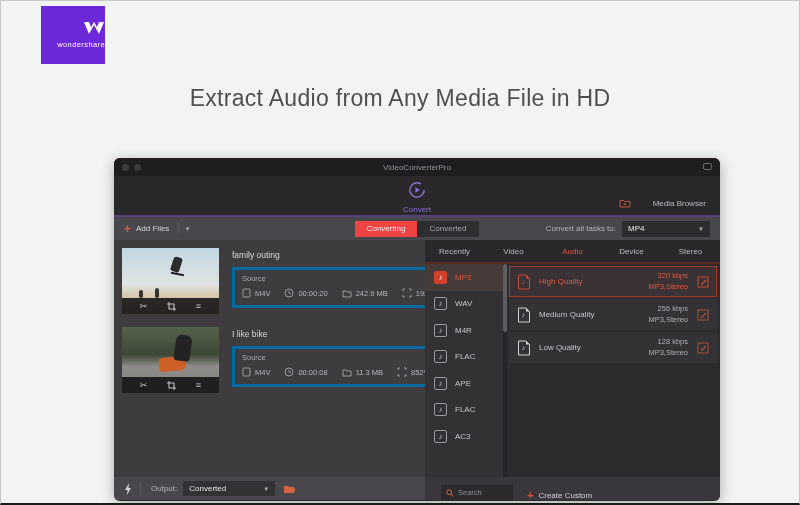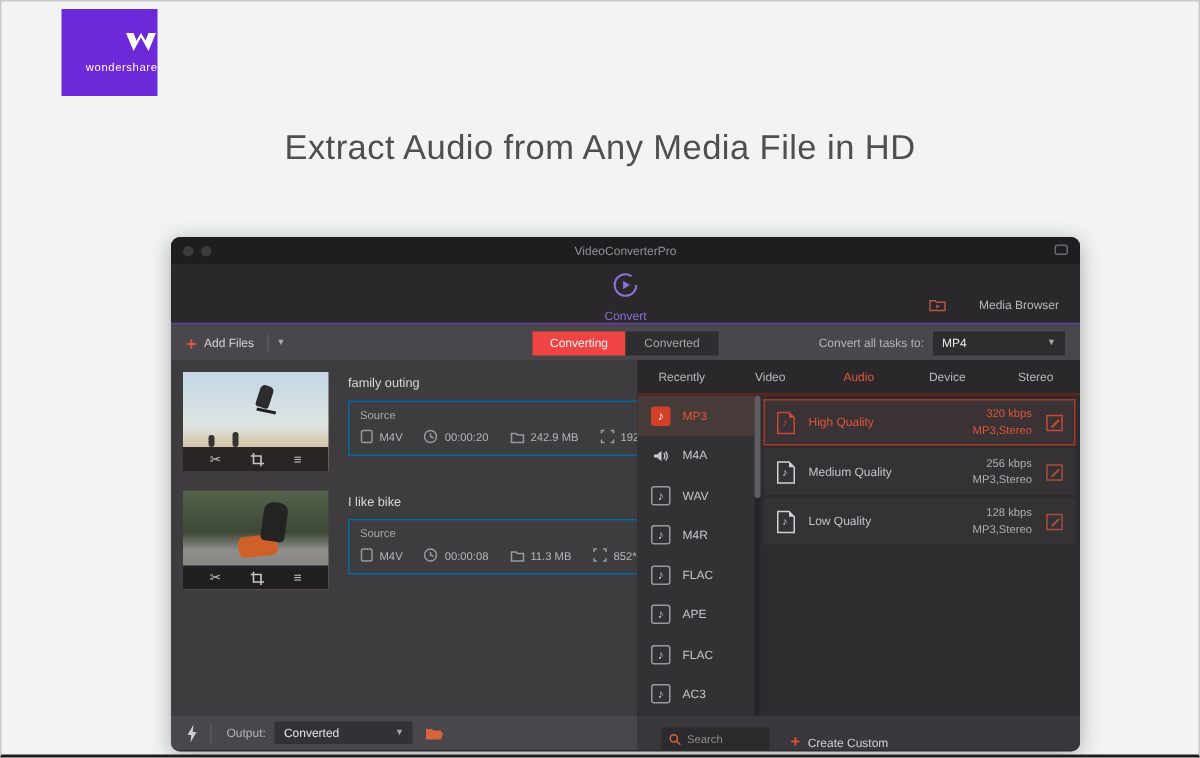--- a/index.html
+++ b/index.html
@@ -53,21 +53,21 @@
   .thumb2 { background:linear-gradient(180deg,#55624a 0%,#3d4836 42%,#8e8d89 60%,#7f7e7a 100%); }
   .skater { position:absolute; left:52%; top:14%; width:9px; height:15px; background:#2c2c2e; border-radius:3px 3px 2px 2px; transform:rotate(18deg); }
   .skateboard { position:absolute; left:50%; top:38%; width:13px; height:2px; background:#202022; transform:rotate(12deg); }
   .beach-fig { position:absolute; width:4px; height:8px; background:#35342f; border-radius:2px; bottom:24%; }
   .rider { position:absolute; left:55%; top:12%; width:16px; height:26px; background:#232324; border-radius:6px 6px 3px 3px; transform:rotate(8deg); }
   .bike { position:absolute; left:38%; top:45%; width:26px; height:14px; background:#cf6128; border-radius:4px; transform:rotate(-6deg); }
   .thumb-strip { position:absolute; left:0; right:0; bottom:0; height:16px; background:rgba(18,17,19,.88); display:flex; align-items:center; justify-content:space-around; padding:0 8px; }
   .thumb-strip span, .thumb-strip svg { color:#c3c3c7; font-size:9px; line-height:1; }
   .card-body { flex:1; margin-left:13px; padding-right:4px; }
   .card-title { font-size:8.5px; color:#d8d8da; margin:2px 0 7px; }
-  .source-box { border:1px solid #0369a1; padding:4px 7px 7px; }
+  .source-box { border:3px solid #0369a1; padding:4px 7px 7px; }
   .source-label { font-size:7.5px; color:#a9a9ad; margin-bottom:5px; }
   .meta-row { display:flex; align-items:center; gap:4px; font-size:7.5px; color:#b5b5b9; white-space:nowrap; }
   .meta-row .mi { flex:none; }
   .meta-row .gap { width:6px; }
 
   
   .right-panel { flex:1; background:#2d2b2e; display:flex; flex-direction:column; }
   .rtabs { height:24px; background:#2a282b; display:flex; border-bottom:2px solid #56261f; }
   .rtab { flex:1; display:flex; align-items:center; justify-content:center; font-size:8px; color:#b9b9bd; }
   .rtab.active { color:#e0563a; }
@@ -263,29 +263,20 @@
           <div class="rtab">Stereo</div>
         </div>
 
         <div class="rbody">
           <div class="fmt-col">
             <div class="fmt-row selected">
               <span class="fmt-icon">♪</span>
               <span>MP3</span>
             </div>
             <div class="fmt-row">
-              <span class="fmt-icon" style="border:none;">
-                <svg width="11" height="10" viewBox="0 0 11 10">
-                    <path d="M1 4 H3 L6 1.5 V8.5 L3 6 H1 Z" fill="#c6c6ca"></path>
-                    <path d="M7.5 3 Q9 5 7.5 7 M8.8 2 Q11 5 8.8 8" fill="none" stroke="#c6c6ca" stroke-width=".9"></path>
-                  </svg>
-              </span>
-              <span>M4A</span>
-            </div>
-            <div class="fmt-row">
               <span class="fmt-icon">♪</span>
               <span>WAV</span>
             </div>
             <div class="fmt-row">
               <span class="fmt-icon">♪</span>
               <span>M4R</span>
             </div>
             <div class="fmt-row">
               <span class="fmt-icon">♪</span>
               <span>FLAC</span>

